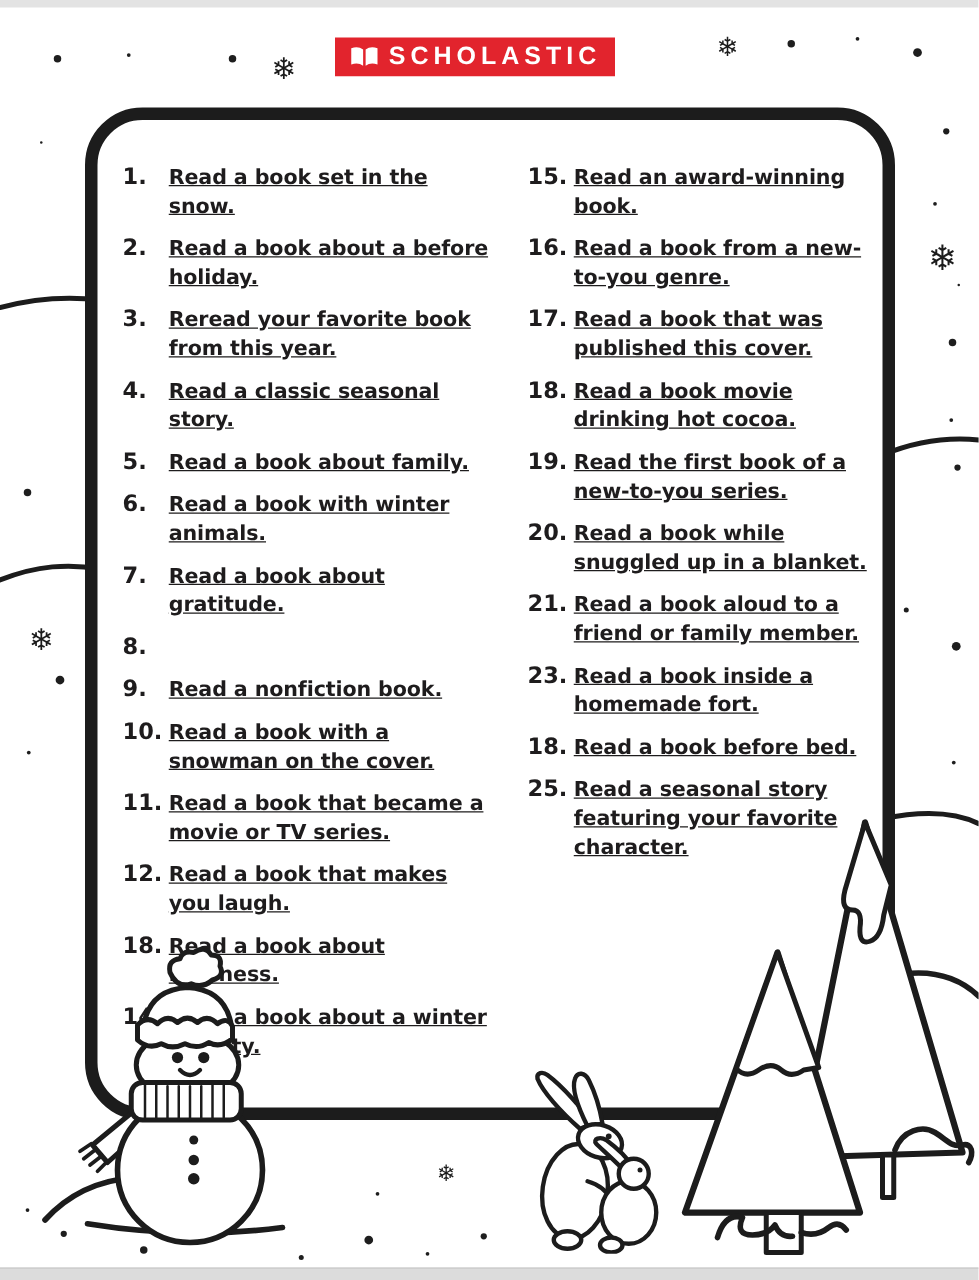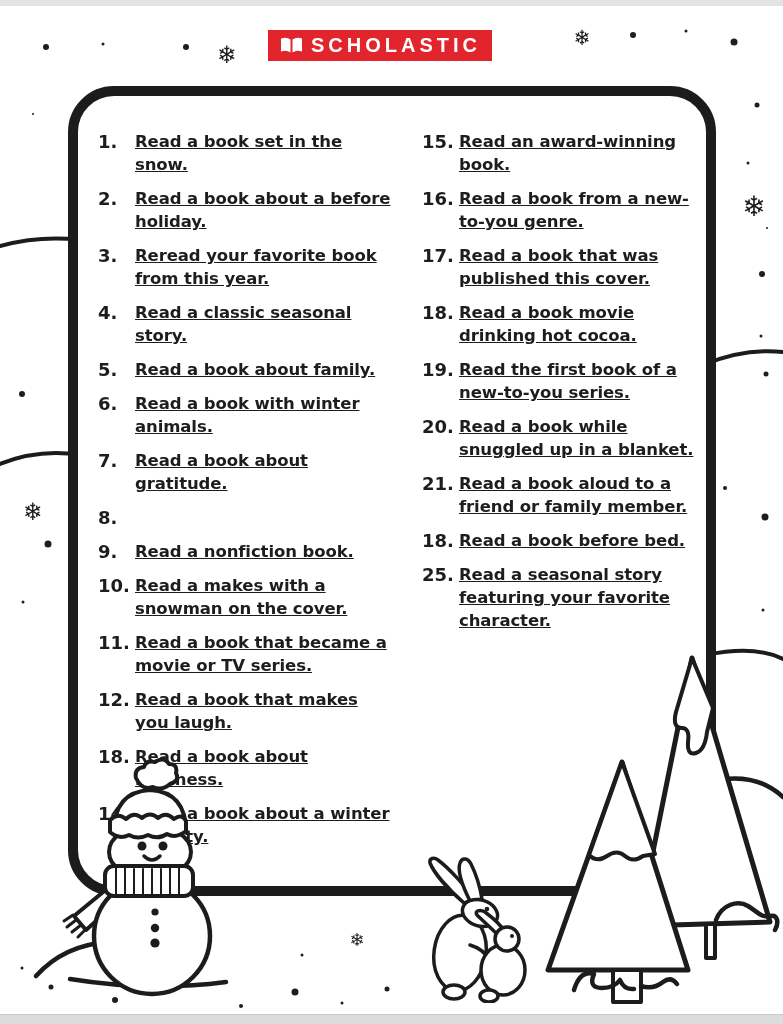--- a/index.html
+++ b/index.html
@@ -87,21 +87,21 @@
       </div>
       <div class="item">
         <span class="num">8.</span>
       </div>
       <div class="item">
         <span class="num">9.</span>
         <span class="txt">Read a nonfiction book.</span>
       </div>
       <div class="item">
         <span class="num">10.</span>
-        <span class="txt">Read a makes with a snowman on the cover.</span>
+        <span class="txt">Read a book with a snowman on the cover.</span>
       </div>
       <div class="item">
         <span class="num">11.</span>
         <span class="txt">Read a book that became a movie or TV series.</span>
       </div>
       <div class="item">
         <span class="num">12.</span>
         <span class="txt">Read a book that makes you laugh.</span>
       </div>
       <div class="item">
@@ -134,20 +134,24 @@
         <span class="num">19.</span>
         <span class="txt">Read the first book of a new-to-you series.</span>
       </div>
       <div class="item">
         <span class="num">20.</span>
         <span class="txt">Read a book while snuggled up in a blanket.</span>
       </div>
       <div class="item">
         <span class="num">21.</span>
         <span class="txt">Read a book aloud to a friend or family member.</span>
+      </div>
+      <div class="item">
+        <span class="num">23.</span>
+        <span class="txt">Read a book inside a homemade fort.</span>
       </div>
       <div class="item">
         <span class="num">18.</span>
         <span class="txt">Read a book before bed.</span>
       </div>
       <div class="item">
         <span class="num">25.</span>
         <span class="txt">Read a seasonal story featuring your favorite character.</span>
       </div>
     </div>

